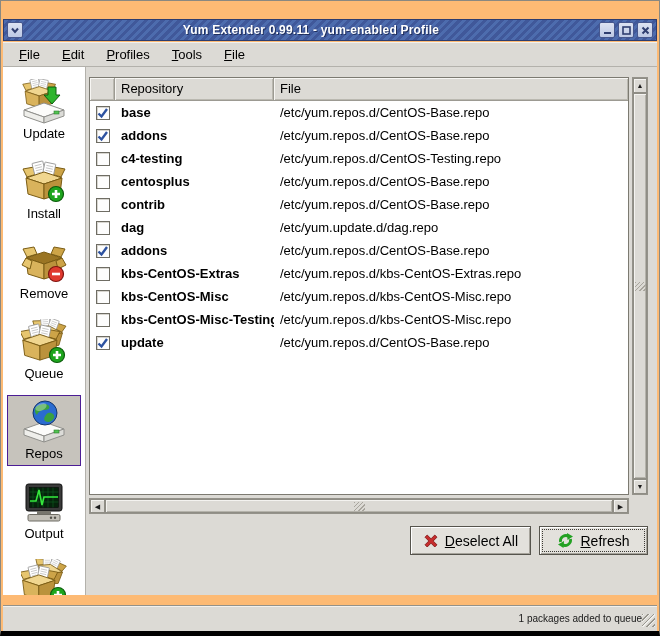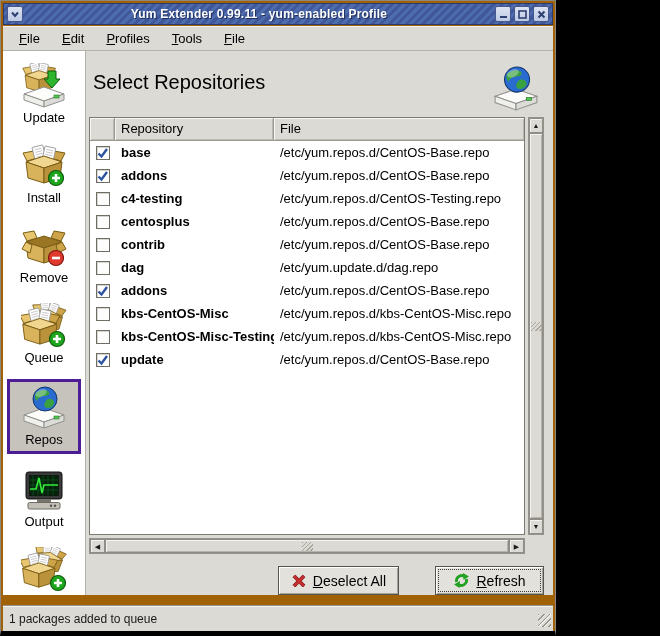--- a/index.html
+++ b/index.html
@@ -1,23 +1,23 @@
 <!DOCTYPE html>
 <html><head>
 <meta charset="utf-8">
 <style>
   * { box-sizing: border-box; margin: 0; padding: 0; }
   html,body { width:660px; height:636px; background:#000; }
   body { font-family:"Liberation Sans", sans-serif; }
 
   .window{
-    width:556px; height:636px;
-    background:#a16207;
+    width:660px; height:636px;
+    background:#fdba74;
     border:1px solid #8a8880; border-bottom:5px solid #000;
-    padding:2px 2px 0 2px;
+    padding:18px 2px 0 2px;
     display:flex; flex-direction:column;
   }
 
   
   .titlebar{
     height:22px; flex:0 0 22px;
     background:repeating-linear-gradient(135deg,#4d6cae 0 3px,#40589a 3px 6px);
     border:1px solid #2c3c6e;
     display:flex; align-items:center; padding:0 3px; gap:3px;
     margin-bottom:1px;
@@ -55,21 +55,21 @@
     border-right:1px solid #b3b1ab;
     display:flex; flex-direction:column; align-items:center;
     padding-top:8px; overflow:hidden;
   }
   .side-item{
     width:74px; display:flex; flex-direction:column; align-items:center;
     padding:3px 2px 4px 2px; margin-bottom:9px; border:1px solid transparent;
   }
   .side-item .label{ font-size:13px; color:#000; margin-top:1px; white-space:nowrap; }
   .side-item.selected{
-    background:#c6c3bc; border:3px solid #4c1d95;
+    background:#c6c3bc; border:1px solid #4c1d95;
   }
   .side-item svg{ display:block; }
 
   
   .main{
     flex:1; display:flex; flex-direction:column; min-width:0;
     padding:10px 9px 0 3px;
   }
   .heading-row{ display:flex; align-items:flex-start; justify-content:space-between; padding:4px 4px 0 4px; height:56px; flex:0 0 56px;}
   .page-title{ font-size:20px; font-weight:normal; color:#000; margin-top:6px; }
@@ -133,30 +133,30 @@
   
   .button-row{ display:flex; justify-content:flex-end; gap:8px; margin-top:12px;text-align:right; }
   .btn{
     position:relative; height:29px; min-width:109px;
     background:#e3e1dc; border:1px solid #56544d;
     box-shadow:inset 1px 1px 0 #ffffff, inset -1px -1px 0 #a6a39b;
     display:flex; align-items:center; justify-content:center; gap:6px;
     font-size:14px; color:#000; padding:0 12px;
   }
   .btn .accel{ display:inline-block; }
-  .btn.focused{ outline:1px dotted #3c3a35; outline-offset:-4px;margin-left:28px; }
+  .btn.focused{ outline:1px dotted #3c3a35; outline-offset:-4px; }
   .btn svg{ display:block; }
 
   
   .statusbar{
     height:26px; flex:0 0 26px; background:#dcdad5;
     border-top:1px solid #94928a; box-shadow:inset 0 1px 0 #f2f1ee;
     display:flex; align-items:center; padding-left:6px; margin-top:10px;
   }
-  .status-text{ flex:1; font-size:12px; color:#1a1a1a; }
+  .status-text{ flex:1; font-size:10px; color:#1a1a1a;text-align:right; }
   .resize-grip{
     width:13px; height:13px; margin:8px 2px 0 0; align-self:flex-start;
     background:repeating-linear-gradient(135deg,#98968e 0 1px,#f0efec 1px 2px,transparent 2px 4px);
   }
 </style>
 </head>
 <body>
 
 <svg width="0" height="0" style="position:absolute" aria-hidden="true">
   <defs>
@@ -338,29 +338,20 @@
             <use href="#i-badge-plus" transform="translate(37,36)"></use>
           </svg>
         </span>
         <span class="label">Groups</span>
       </div>
 
     </div>
 
     <div class="main">
 
-      <div class="heading-row">
-        <div class="page-title">Select Repositories</div>
-        <span>
-          <svg width="48" height="48" viewBox="0 0 46 46">
-            <use href="#i-drive" transform="translate(1,20)"></use>
-            <use href="#i-globe" transform="translate(24,14)"></use>
-          </svg>
-        </span>
-      </div>
 
       <div class="table-zone">
         <div class="table-frame">
           <div class="thead">
             <div class="th col-check"></div>
             <div class="th col-repo">Repository</div>
             <div class="th col-file">File</div>
           </div>
           <div class="tbody">
               <div class="trow">
@@ -432,20 +423,31 @@
               <div class="trow">
     <div class="cell-check">
       <span class="checkbox checked">
         <svg width="12" height="12" viewBox="0 0 12 12">
                       <use href="#i-check"></use>
                     </svg>
       </span>
     </div>
     <div class="cell-repo">addons</div>
     <div class="cell-file">/etc/yum.repos.d/CentOS-Base.repo</div>
+  </div>
+              <div class="trow">
+    <div class="cell-check">
+      <span class="checkbox">
+        <svg width="12" height="12" viewBox="0 0 12 12">
+                      <use href="#i-check"></use>
+                    </svg>
+      </span>
+    </div>
+    <div class="cell-repo">kbs-CentOS-Extras</div>
+    <div class="cell-file">/etc/yum.repos.d/kbs-CentOS-Extras.repo</div>
   </div>
               <div class="trow">
     <div class="cell-check">
       <span class="checkbox">
         <svg width="12" height="12" viewBox="0 0 12 12">
                       <use href="#i-check"></use>
                     </svg>
       </span>
     </div>
     <div class="cell-repo">kbs-CentOS-Misc</div>

